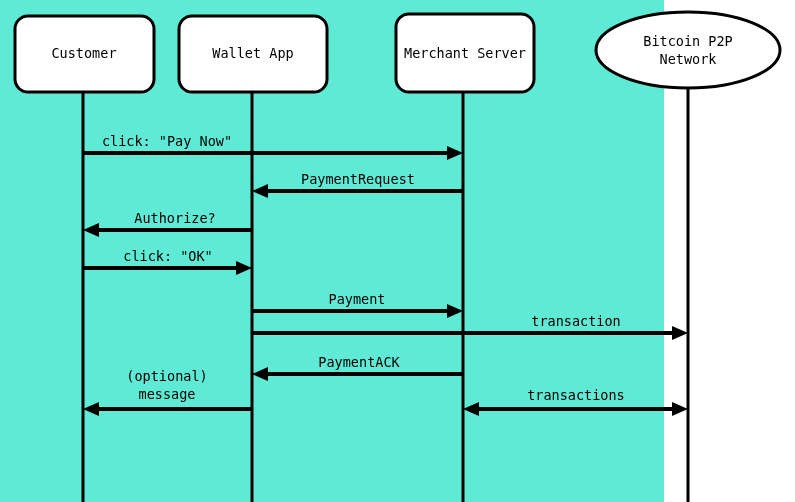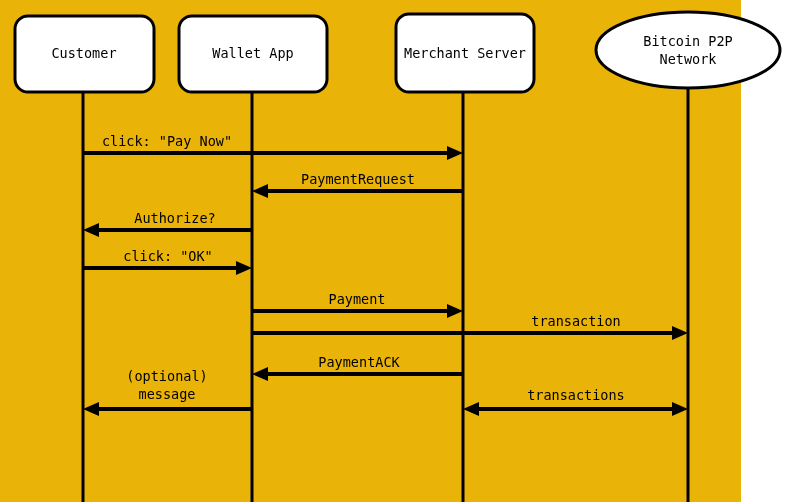--- a/index.html
+++ b/index.html
@@ -9,23 +9,23 @@
     background: #ffffff;
   }
   body {
     width: 795px;
     height: 502px;
     overflow: hidden;
     font-family: "DejaVu Sans Mono", "Liberation Mono", monospace;
   }
   #diagram-root {
     position: relative;
-    width: 741px;
+    width: 664px;
     height: 502px;
-    background: #eab308;
+    background: #5eead4;
   }
   #seq-svg {
     display: block;
     position: absolute;
     left: 0;
     top: 0;
   }
   .participant-shape {
     fill: #ffffff;
     stroke: #000000;

